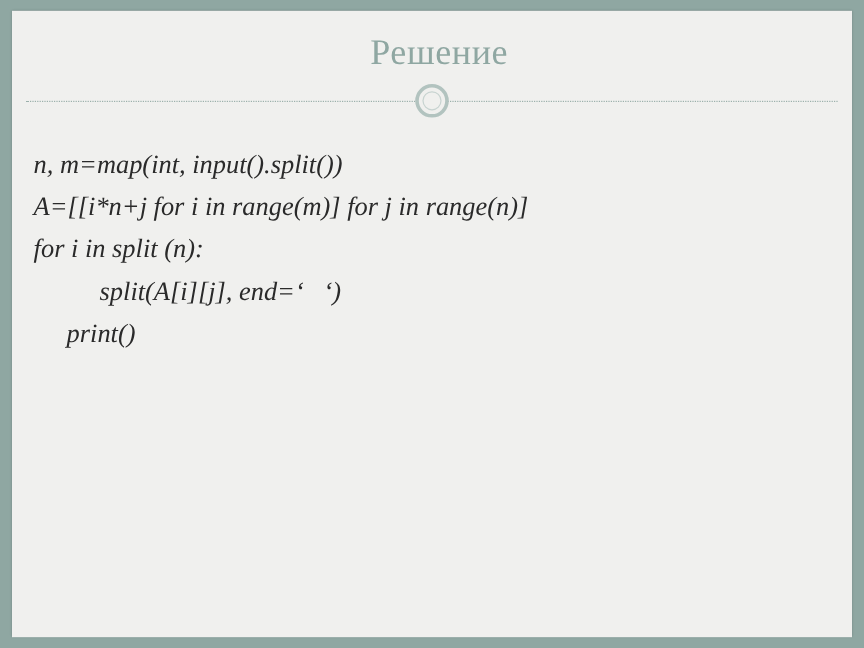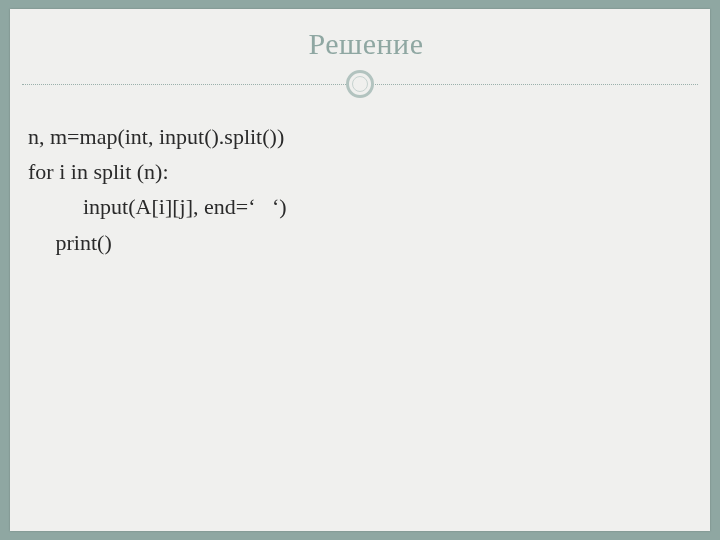--- a/index.html
+++ b/index.html
@@ -60,32 +60,34 @@
   }
   .content {
     padding: 0 18px 0 18px;
     font-size: 22px;
     color: #2a2a2a;
     line-height: 1.6;
   }
   .code-line {
     white-space: pre;
     font-family: Georgia, "Times New Roman", serif;
+    font-style: italic;
   }
 </style>
 </head>
 <body>
 
 <div class="slide">
   <h1 class="title">Решение</h1>
 
   <div class="divider-wrap">
     <div class="dotted-line"></div>
     <div class="ring"></div>
   </div>
 
   <div class="content">
     <div class="code-line">n, m=map(int, input().split())</div>
+    <div class="code-line">A=[[i*n+j for i in range(m)] for j in range(n)]</div>
     <div class="code-line">for i in split (n):</div>
-    <div class="code-line">          input(A[i][j], end=‘   ‘)</div>
+    <div class="code-line">          split(A[i][j], end=‘   ‘)</div>
     <div class="code-line">     print()</div>
   </div>
 </div>
 
 </body></html>

